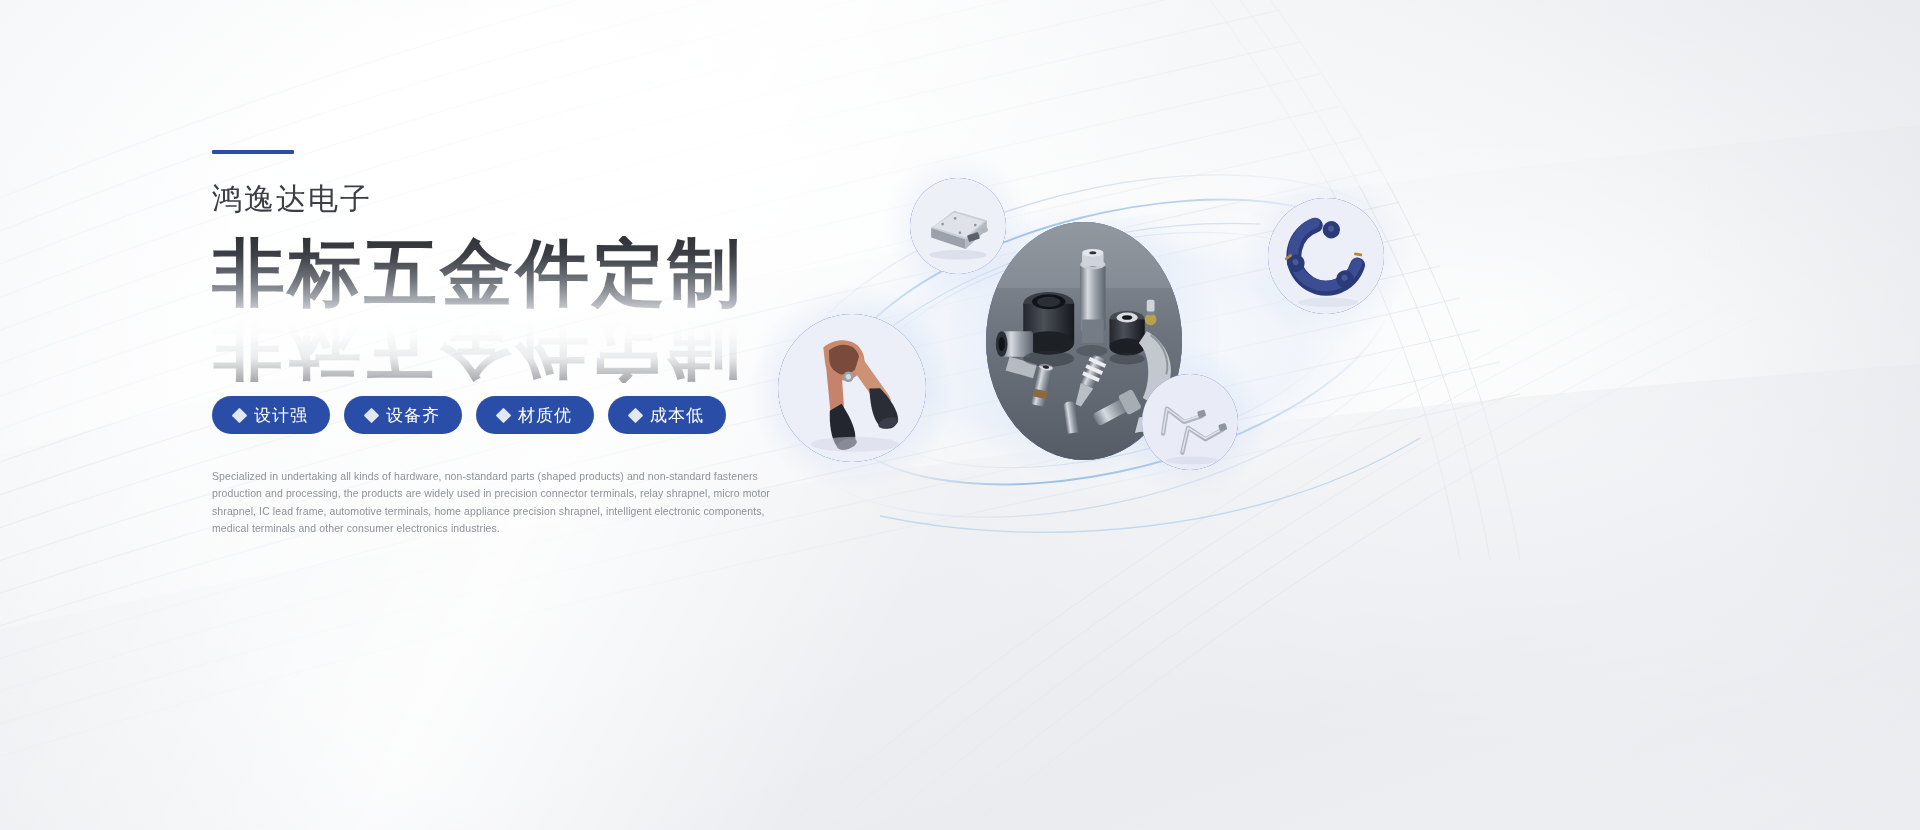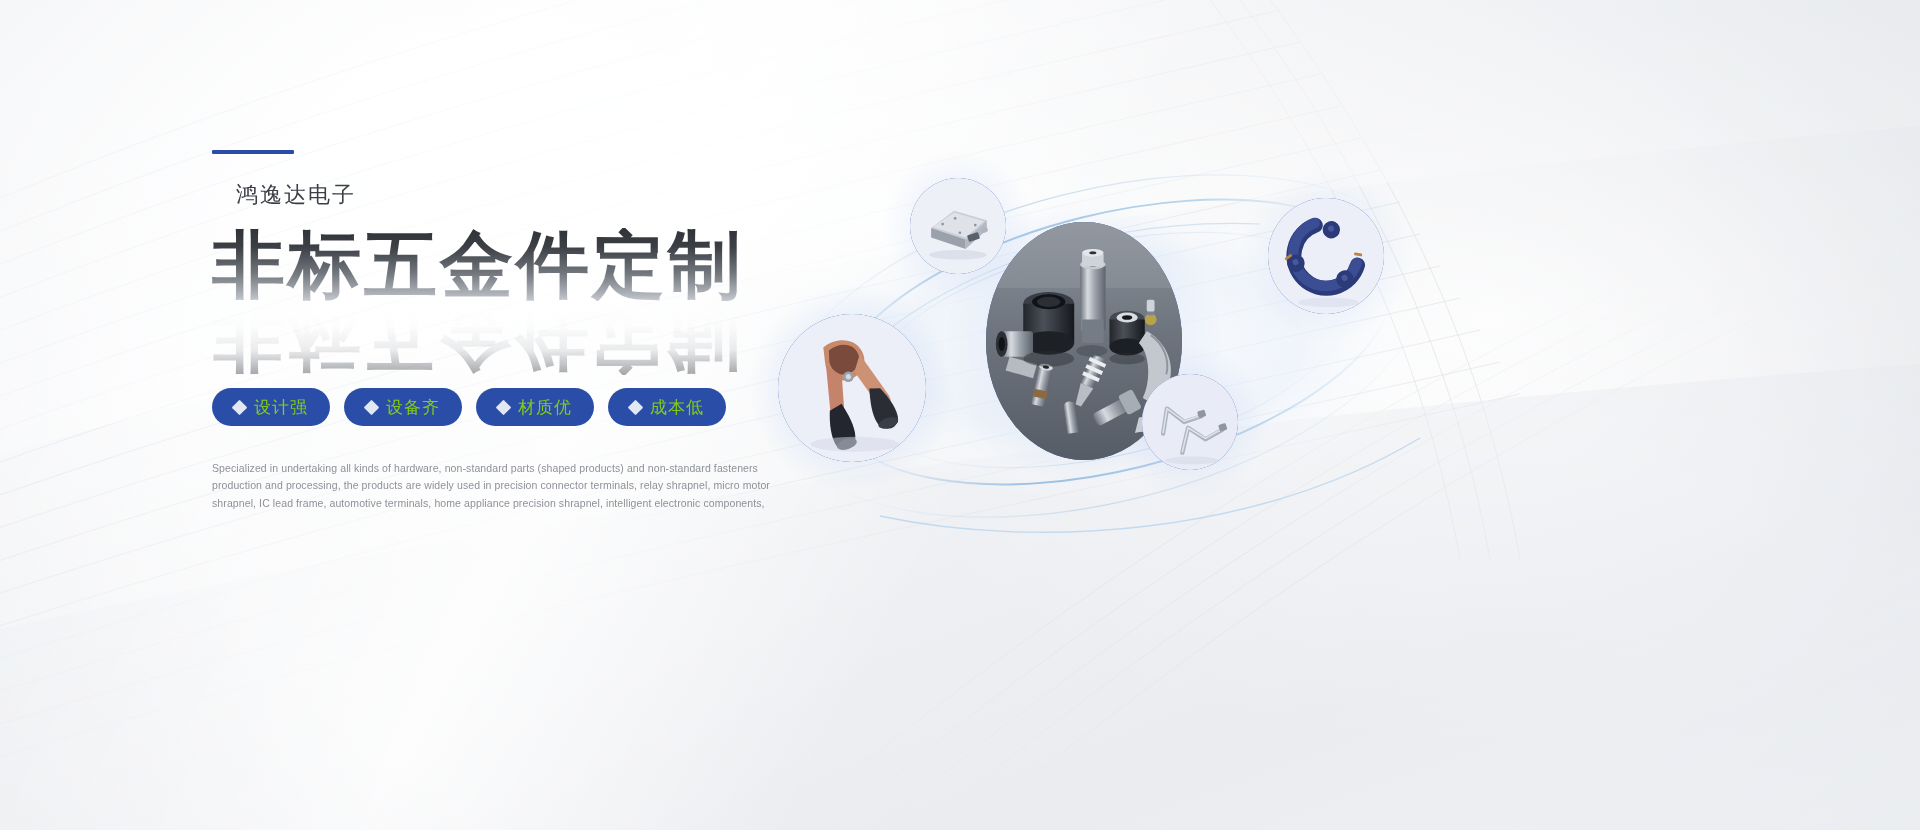--- a/index.html
+++ b/index.html
@@ -27,23 +27,22 @@
   }
   .bg-vign{
     position:absolute;inset:0;pointer-events:none;
     background:radial-gradient(1400px 900px at 50% 50%, rgba(255,255,255,0) 55%, rgba(222,225,231,.45) 100%);
   }
 
   
   .copy{position:absolute;left:212px;top:150px;width:760px;}
   .accent-bar{width:82px;height:4px;background:#2a4ea8;border-radius:1px;}
   .brand{
-    margin-top:30px;font-size:22px;letter-spacing:2px;color:#3b3f45;font-weight:400;
+    margin-top:30px;font-size:30px;letter-spacing:2px;color:#3b3f45;font-weight:400;
     line-height:1;
-    margin-left:24px;
   }
   .headline-wrap{position:relative;margin-top:22px;height:126px;text-decoration:underline;}
   .headline{
     font-size:73px;font-weight:700;letter-spacing:3px;line-height:1;
     background:linear-gradient(180deg,#2f3338 0%,#3c4046 26%,#72767d 62%,#a9adb4 88%,#c7cad0 100%);
     -webkit-background-clip:text;background-clip:text;
     color:transparent;-webkit-text-fill-color:transparent;
     display:inline-block;
   }
   .headline-reflect{
@@ -52,21 +51,21 @@
     transform:scaleY(-1);
     background:linear-gradient(180deg,#4a4e55 0%,rgba(160,164,171,.42) 34%,rgba(210,213,218,.10) 66%,rgba(255,255,255,0) 88%);
     -webkit-background-clip:text;background-clip:text;
     color:transparent;-webkit-text-fill-color:transparent;
     opacity:.5;pointer-events:none;
   }
   .badges{display:flex;gap:14px;margin-top:34px;}
   .badge{
     display:flex;align-items:center;gap:9px;
     height:38px;padding:0 22px;border-radius:19px;
-    background:#2a4ea8;color:#84cc16;font-size:17px;letter-spacing:1px;
+    background:#2a4ea8;color:#ffffff;font-size:17px;letter-spacing:1px;
     white-space:nowrap;
   }
   .badge .dia{
     width:11px;height:11px;background:#e3e7ef;
     transform:rotate(45deg);border-radius:1px;flex:0 0 auto;
   }
   .blurb{
     margin-top:34px;width:470px;
     font-size:10.5px;line-height:1.65;color:#8d9198;letter-spacing:.1px;
   }
@@ -189,20 +188,21 @@
       <div class="badge">
         <span class="dia"></span>
         <span>成本低</span>
       </div>
     </div>
 
     <div class="blurb">
       <div>Specialized in undertaking all kinds of hardware, non-standard parts (shaped products) and non-standard fasteners</div>
       <div>production and processing, the products are widely used in precision connector terminals, relay shrapnel, micro motor</div>
       <div>shrapnel, IC lead frame, automotive terminals, home appliance precision shrapnel, intelligent electronic components,</div>
+      <div>medical terminals and other consumer electronics industries.</div>
     </div>
 
   </div>
 
   <div class="visual">
 
     <div class="orbits">
       <svg viewBox="0 0 1100 470" aria-hidden="true">
         <defs>
           <linearGradient id="og1" x1="0" y1="0" x2="1" y2="0">

